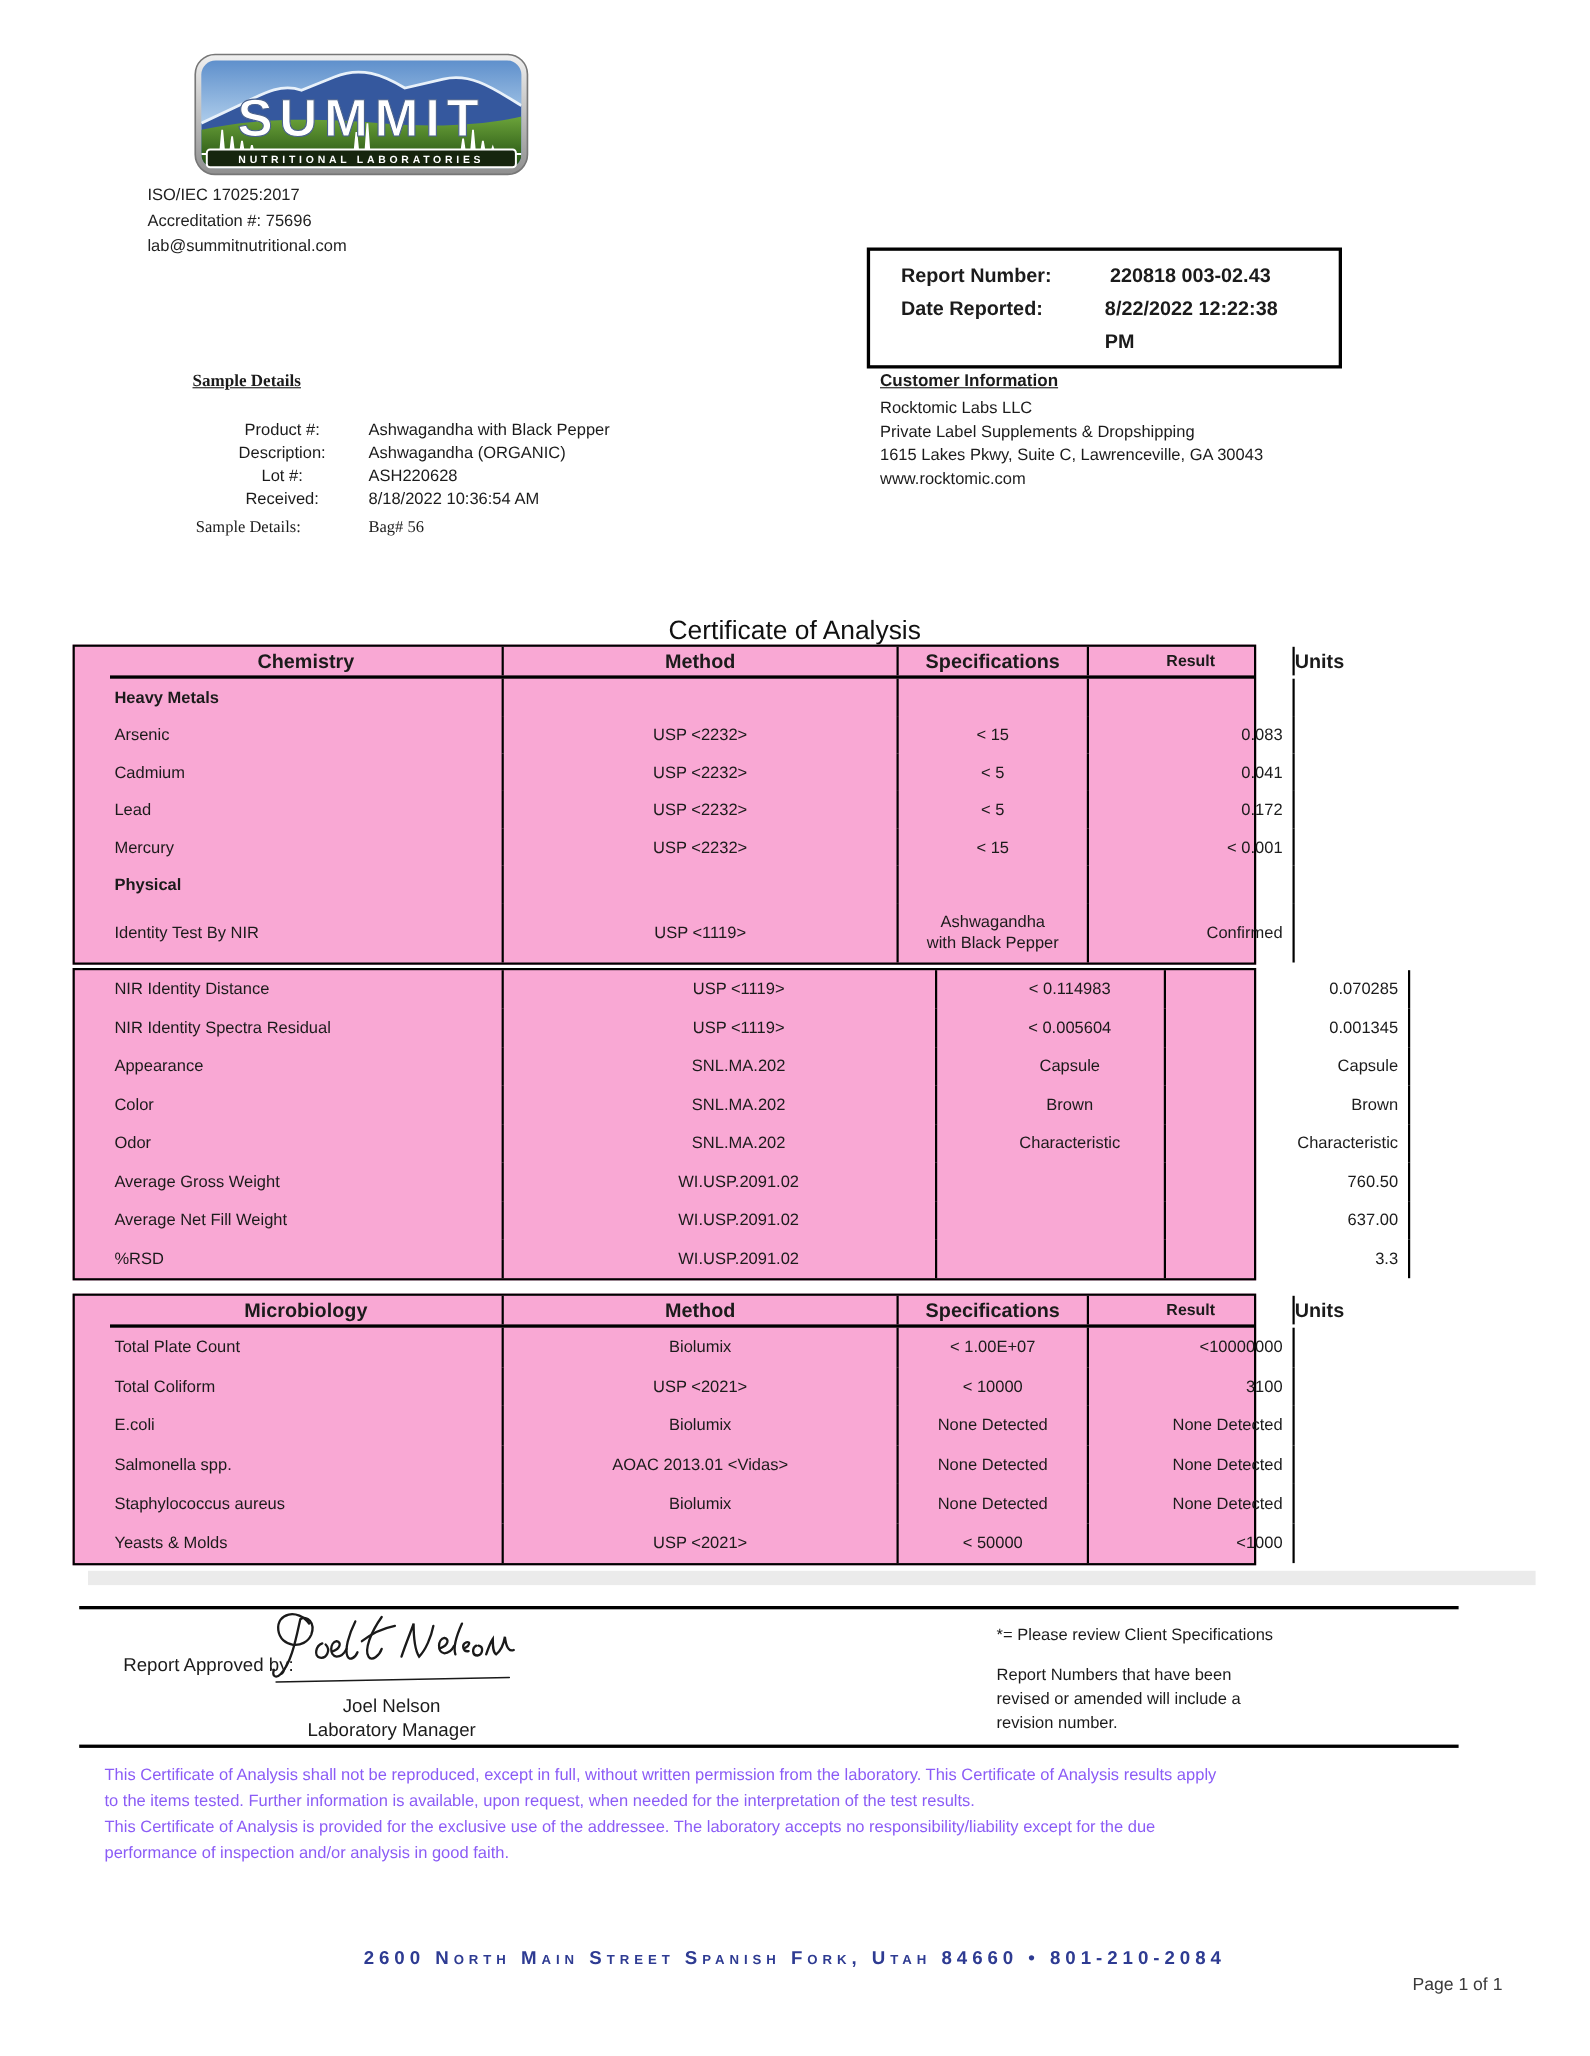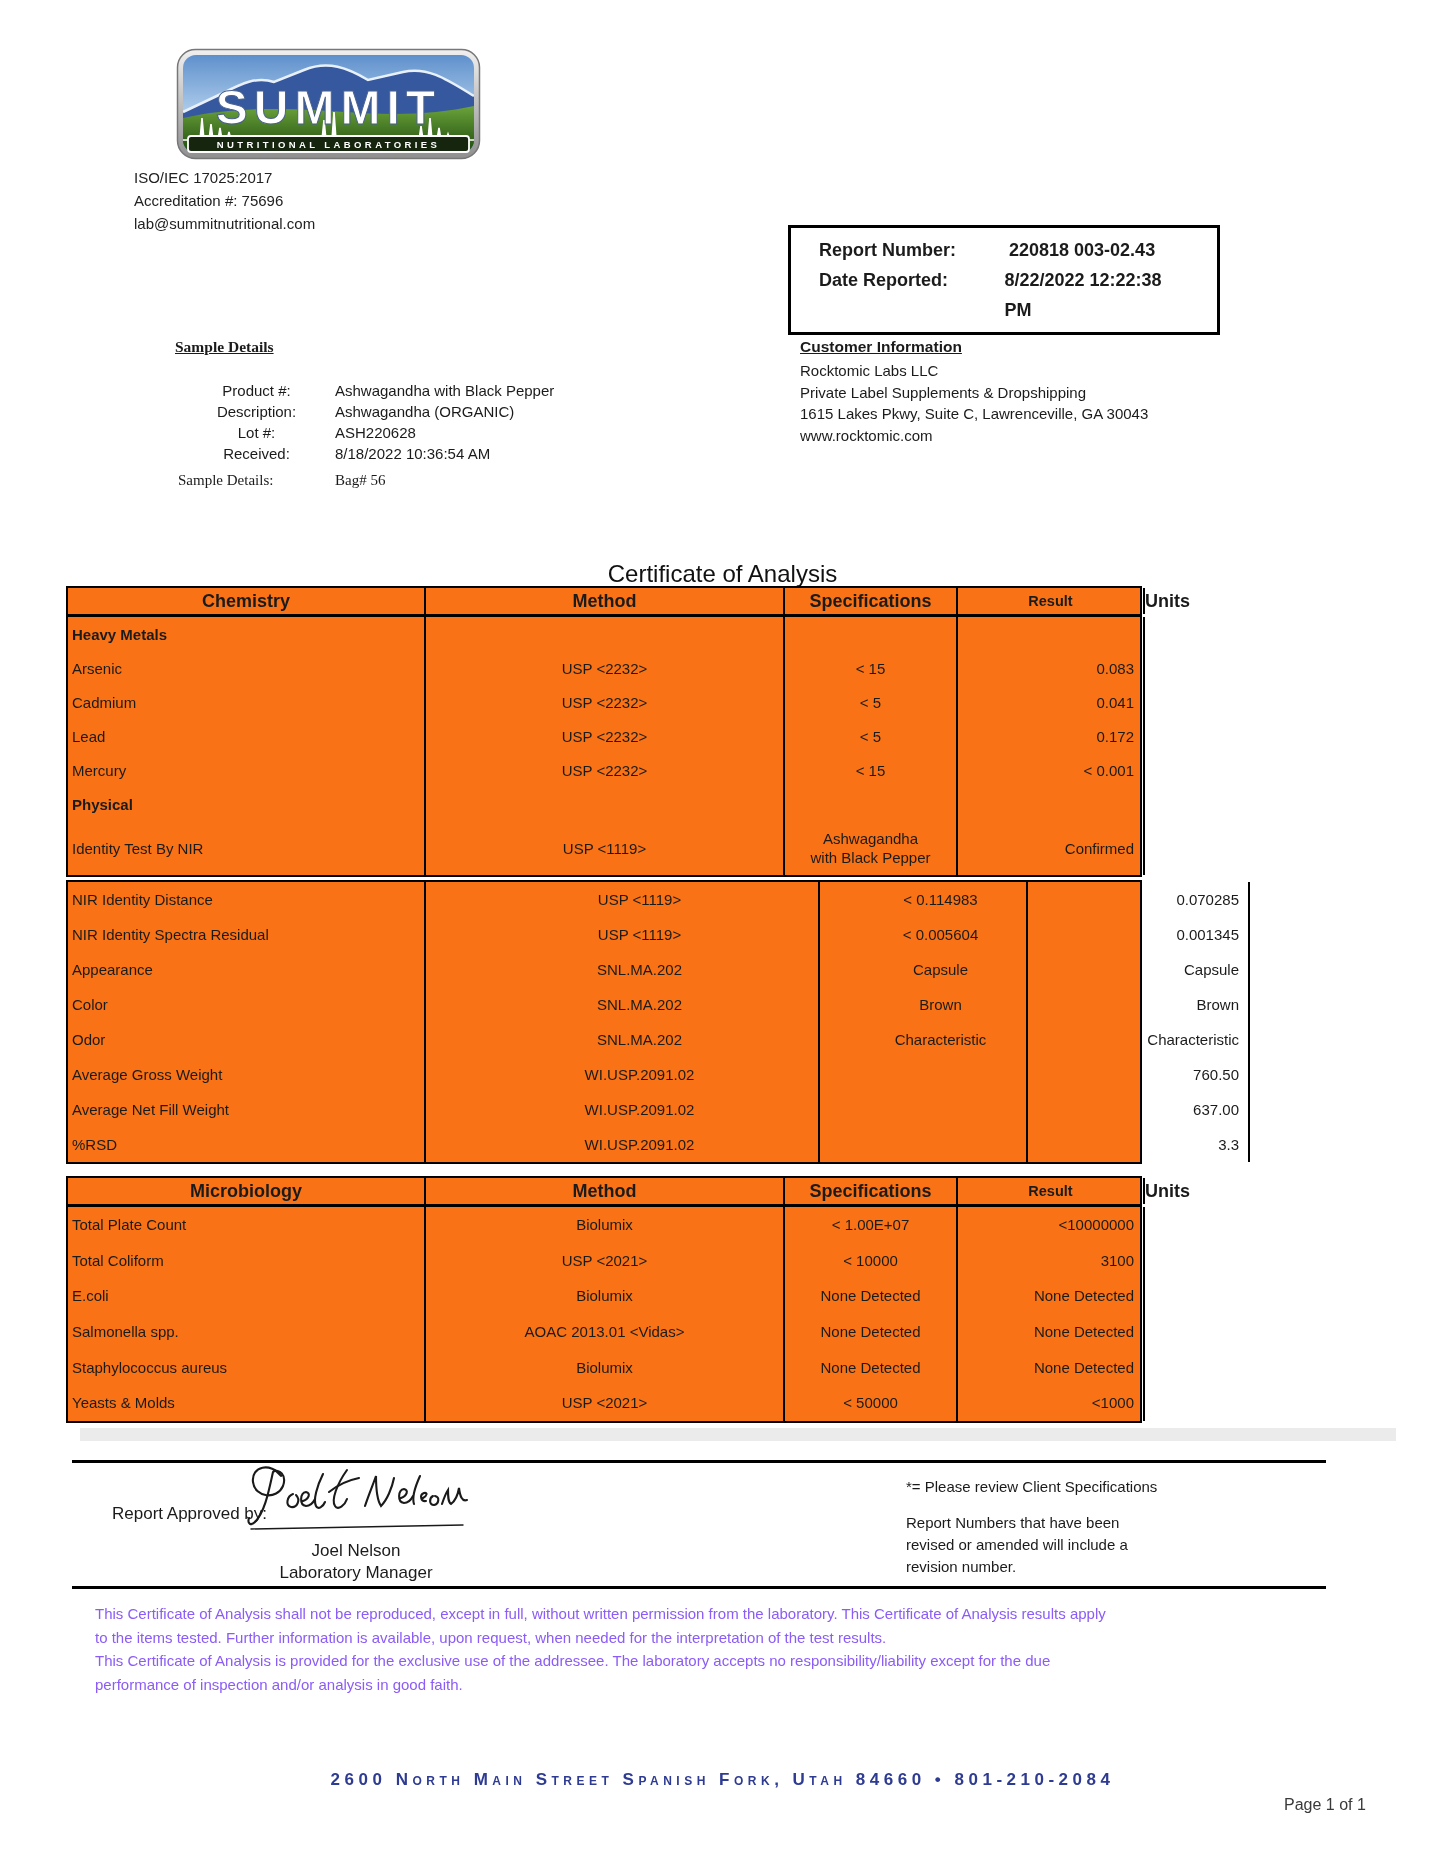--- a/index.html
+++ b/index.html
@@ -25,21 +25,21 @@
   .block-heading{font-size:15.5px;font-weight:bold;text-decoration:underline;}
   .fields .frow{display:flex;height:21px;font-size:15px;line-height:21px;}
   .fields .flabel{width:157px;}
   .cust-lines{font-size:15px;line-height:21.5px;}
 
   
   .coa-title{left:0;right:0;top:560px;text-align:center;font-size:24px;font-weight:500;color:#111;}
 
   
   .coa-table{
-    left:66px;width:1076px;border:2px solid #000;box-sizing:border-box;background:#f97316;
+    left:66px;width:1076px;border:2px solid #000;box-sizing:border-box;background:#f9a8d4;padding-left:32px;
   }
   .coa-head{
     display:grid;grid-template-columns:358px 359px 173px 187px 1fr;
     border-bottom:3px solid #000;height:26px;
   }
   .coa-head .cell{
     border-right:2px solid #000;display:flex;align-items:center;justify-content:center;
     font-weight:bold;font-size:18px;box-sizing:border-box;
   }
   .coa-head .cell.c3{font-size:14.5px;}

